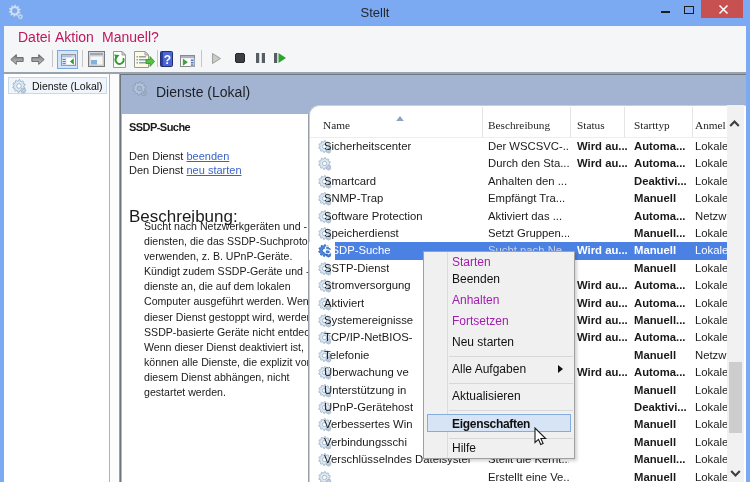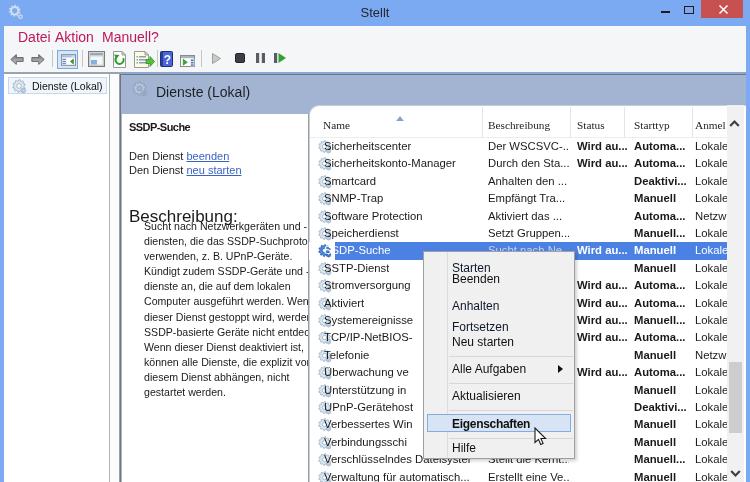--- a/index.html
+++ b/index.html
@@ -57,21 +57,21 @@
 .rowsel .bgw { position:absolute; left:0; top:0; width:26px; height:17.4px; background:#fff; }
 
 
 #sbar { left:727px; top:105px; width:17px; height:377px; background:#f1f1f1; }
 #sthumb { left:729px; top:362px; width:13px; height:71px; background:#cdcdcd; }
 
 
 #cmenu { left:423px; top:251px; width:152px; height:208px; background:#f0f0f0; border:1px solid #a0a0a0; box-shadow:2px 2px 3px rgba(0,0,0,0.18); }
 #cmenu .gut { position:absolute; left:23px; top:0; width:1px; height:206px; background:#dcdcdc; }
 .mi { position:absolute; left:28px; font-size:12px; color:#111; white-space:nowrap; }
-.mi.g { color:#0f172a;margin-top:6px; }
+.mi.g { color:#a21caf; }
 .msep { position:absolute; left:25px; width:124px; height:1px; background:#d7d7d7; }
 #mhl { position:absolute; left:3px; top:162px; width:144px; height:18px; background:#d7e4f5; border:1px solid #84acdd; }
 </style>
 </head>
 <body>
 
 <div class="abs" id="titlebar"></div>
 <div class="abs" id="title">Stellt</div>
 <svg class="abs" style="left:8px;top:4px" width="16" height="16" viewBox="0 0 15 15">
  <g fill="#d3e3f4" stroke="#aac4e4" stroke-width="0.4">
@@ -260,21 +260,20 @@
     </div>
     <div class="row" style="top:17.4px">
       <svg width="14" height="14" viewBox="0 0 15 15">
  <g fill="#dfe9f2" stroke="#8fa9c2" stroke-width="0.8">
   <path d="M7.00 0.70 L7.99 0.78 L8.51 2.34 L9.22 2.63 L10.70 1.90 L11.45 2.55 L10.96 4.12 L11.37 4.78 L12.99 5.05 L13.22 6.01 L11.90 7.00 L11.84 7.77 L12.99 8.95 L12.61 9.86 L10.96 9.88 L10.46 10.46 L10.70 12.10 L9.86 12.61 L8.51 11.66 L7.77 11.84 L7.00 13.30 L6.01 13.22 L5.49 11.66 L4.78 11.37 L3.30 12.10 L2.55 11.45 L3.04 9.88 L2.63 9.22 L1.01 8.95 L0.78 7.99 L2.10 7.00 L2.16 6.23 L1.01 5.05 L1.39 4.14 L3.04 4.12 L3.54 3.54 L3.30 1.90 L4.14 1.39 L5.49 2.34 L6.23 2.16 Z"></path>
   <circle cx="7" cy="7" r="2.3" fill="#fff"></circle>
   <path d="M11.30 8.90 L11.81 8.95 L12.03 9.74 L12.36 9.92 L13.14 9.66 L13.46 10.06 L13.06 10.77 L13.16 11.13 L13.90 11.50 L13.85 12.01 L13.06 12.23 L12.88 12.56 L13.14 13.34 L12.74 13.66 L12.03 13.26 L11.67 13.36 L11.30 14.10 L10.79 14.05 L10.57 13.26 L10.24 13.08 L9.46 13.34 L9.14 12.94 L9.54 12.23 L9.44 11.87 L8.70 11.50 L8.75 10.99 L9.54 10.77 L9.72 10.44 L9.46 9.66 L9.86 9.34 L10.57 9.74 L10.93 9.64 Z"></path>
   <circle cx="11.3" cy="11.5" r="0.9" fill="#fff"></circle>
  </g>
       </svg>
-      <span class="nm">Sicherheitskonto-Manager</span>
       <span class="d">Durch den Sta...</span>
       <span class="s">Wird au...</span>
       <span class="t">Automa...</span>
       <span class="a">Lokale</span>
     </div>
     <div class="row" style="top:34.8px">
       <svg width="14" height="14" viewBox="0 0 15 15">
  <g fill="#dfe9f2" stroke="#8fa9c2" stroke-width="0.8">
   <path d="M7.00 0.70 L7.99 0.78 L8.51 2.34 L9.22 2.63 L10.70 1.90 L11.45 2.55 L10.96 4.12 L11.37 4.78 L12.99 5.05 L13.22 6.01 L11.90 7.00 L11.84 7.77 L12.99 8.95 L12.61 9.86 L10.96 9.88 L10.46 10.46 L10.70 12.10 L9.86 12.61 L8.51 11.66 L7.77 11.84 L7.00 13.30 L6.01 13.22 L5.49 11.66 L4.78 11.37 L3.30 12.10 L2.55 11.45 L3.04 9.88 L2.63 9.22 L1.01 8.95 L0.78 7.99 L2.10 7.00 L2.16 6.23 L1.01 5.05 L1.39 4.14 L3.04 4.12 L3.54 3.54 L3.30 1.90 L4.14 1.39 L5.49 2.34 L6.23 2.16 Z"></path>
   <circle cx="7" cy="7" r="2.3" fill="#fff"></circle>
@@ -531,21 +530,20 @@
     </div>
     <div class="row" style="top:330.6px">
       <svg width="14" height="14" viewBox="0 0 15 15">
  <g fill="#dfe9f2" stroke="#8fa9c2" stroke-width="0.8">
   <path d="M7.00 0.70 L7.99 0.78 L8.51 2.34 L9.22 2.63 L10.70 1.90 L11.45 2.55 L10.96 4.12 L11.37 4.78 L12.99 5.05 L13.22 6.01 L11.90 7.00 L11.84 7.77 L12.99 8.95 L12.61 9.86 L10.96 9.88 L10.46 10.46 L10.70 12.10 L9.86 12.61 L8.51 11.66 L7.77 11.84 L7.00 13.30 L6.01 13.22 L5.49 11.66 L4.78 11.37 L3.30 12.10 L2.55 11.45 L3.04 9.88 L2.63 9.22 L1.01 8.95 L0.78 7.99 L2.10 7.00 L2.16 6.23 L1.01 5.05 L1.39 4.14 L3.04 4.12 L3.54 3.54 L3.30 1.90 L4.14 1.39 L5.49 2.34 L6.23 2.16 Z"></path>
   <circle cx="7" cy="7" r="2.3" fill="#fff"></circle>
   <path d="M11.30 8.90 L11.81 8.95 L12.03 9.74 L12.36 9.92 L13.14 9.66 L13.46 10.06 L13.06 10.77 L13.16 11.13 L13.90 11.50 L13.85 12.01 L13.06 12.23 L12.88 12.56 L13.14 13.34 L12.74 13.66 L12.03 13.26 L11.67 13.36 L11.30 14.10 L10.79 14.05 L10.57 13.26 L10.24 13.08 L9.46 13.34 L9.14 12.94 L9.54 12.23 L9.44 11.87 L8.70 11.50 L8.75 10.99 L9.54 10.77 L9.72 10.44 L9.46 9.66 L9.86 9.34 L10.57 9.74 L10.93 9.64 Z"></path>
   <circle cx="11.3" cy="11.5" r="0.9" fill="#fff"></circle>
  </g>
       </svg>
-      <span class="nm">Verwaltung für automatisch...</span>
       <span class="d">Erstellt eine Ve...</span>
       <span class="s"></span>
       <span class="t">Manuell</span>
       <span class="a">Lokale</span>
     </div>
   </div>
 <div class="abs" id="sbar"></div>
 <svg class="abs" style="left:729px;top:119px" width="11" height="10" viewBox="0 0 11 10">
     <path d="M1.2 7 L5.5 2.5 L9.8 7" stroke="#3e3e3e" stroke-width="2.1" fill="none"></path>
   </svg>

